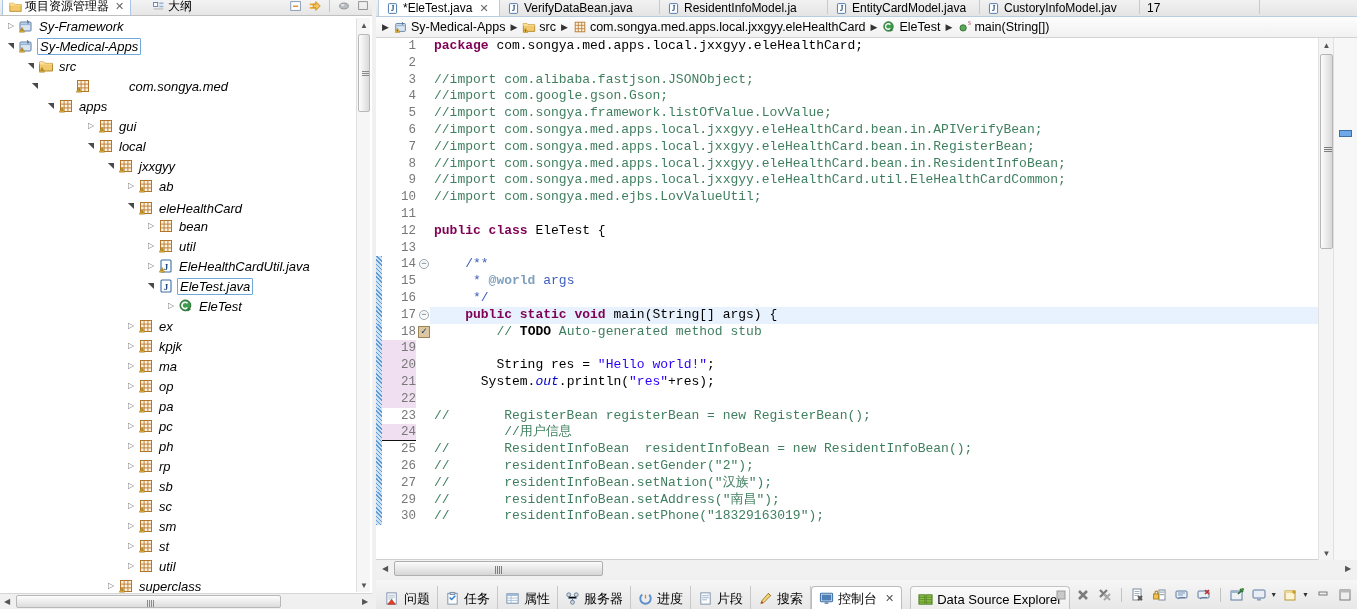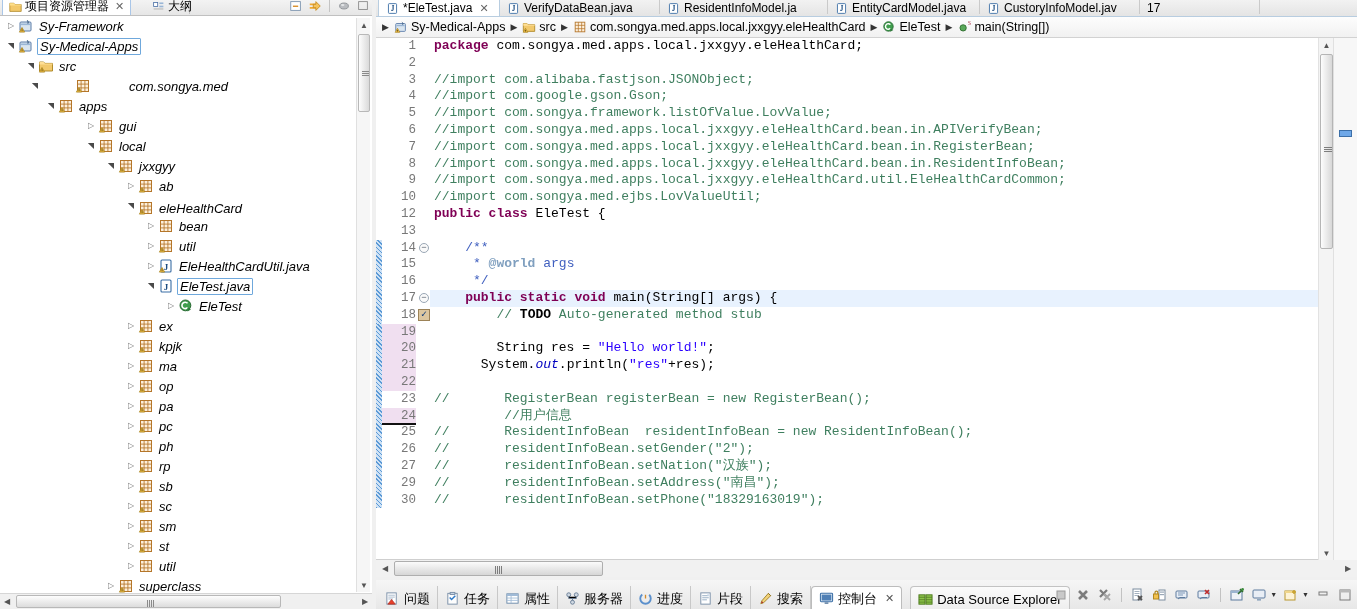--- a/index.html
+++ b/index.html
@@ -730,20 +730,21 @@
           <div class="cline"><span class="ln">1</span><span class="ctext"><span class="kw">package</span><span class="pln"> com.songya.med.apps.local.jxxgyy.eleHealthCard;</span></span></div>
           <div class="cline"><span class="ln">2</span><span class="ctext"></span></div>
           <div class="cline"><span class="ln">3</span><span class="ctext"><span class="cmt">//import com.alibaba.fastjson.JSONObject;</span></span></div>
           <div class="cline"><span class="ln">4</span><span class="ctext"><span class="cmt">//import com.google.gson.Gson;</span></span></div>
           <div class="cline"><span class="ln">5</span><span class="ctext"><span class="cmt">//import com.songya.framework.listOfValue.LovValue;</span></span></div>
           <div class="cline"><span class="ln">6</span><span class="ctext"><span class="cmt">//import com.songya.med.apps.local.jxxgyy.eleHealthCard.bean.in.APIVerifyBean;</span></span></div>
           <div class="cline"><span class="ln">7</span><span class="ctext"><span class="cmt">//import com.songya.med.apps.local.jxxgyy.eleHealthCard.bean.in.RegisterBean;</span></span></div>
           <div class="cline"><span class="ln">8</span><span class="ctext"><span class="cmt">//import com.songya.med.apps.local.jxxgyy.eleHealthCard.bean.in.ResidentInfoBean;</span></span></div>
           <div class="cline"><span class="ln">9</span><span class="ctext"><span class="cmt">//import com.songya.med.apps.local.jxxgyy.eleHealthCard.util.EleHealthCardCommon;</span></span></div>
           <div class="cline"><span class="ln">10</span><span class="ctext"><span class="cmt">//import com.songya.med.ejbs.LovValueUtil;</span></span></div>
+          <div class="cline"><span class="ln">11</span><span class="ctext"></span></div>
           <div class="cline"><span class="ln">12</span><span class="ctext"><span class="kw">public class</span><span class="pln"> EleTest {</span></span></div>
           <div class="cline"><span class="ln">13</span><span class="ctext"></span></div>
           <div class="cline"><div class="dbar"></div><span class="ln">14</span><span class="fold">−</span><span class="ctext"><span class="jdoc">    /**</span></span></div>
           <div class="cline"><div class="dbar"></div><span class="ln">15</span><span class="ctext"><span class="jdoc">     * </span><span class="jtag">@world</span><span class="jdoc"> args</span></span></div>
           <div class="cline"><div class="dbar"></div><span class="ln">16</span><span class="ctext"><span class="jdoc">     */</span></span></div>
           <div class="cline"><div class="hl-line"></div><div class="dbar"></div><span class="ln">17</span><span class="fold">−</span><span class="ctext"><span class="kw">    public static void</span><span class="pln"> main(String[] args) {</span></span></div>
           <div class="cline"><div class="dbar"></div><span class="ln">18</span><span class="bpmark">✓</span><span class="ctext"><span class="cmt">        // </span><span class="todo">TODO</span><span class="cmt"> Auto-generated method stub</span></span></div>
           <div class="cline"><div class="dbar"></div><span class="ln changed">19</span><span class="ctext"></span></div>
           <div class="cline"><div class="dbar"></div><span class="ln changed">20</span><span class="ctext"><span class="pln">        String res = </span><span class="str">"Hello world!"</span><span class="pln">;</span></span></div>
           <div class="cline"><div class="dbar"></div><span class="ln changed">21</span><span class="ctext"><span class="pln">      System.</span><span class="fld">out</span><span class="pln">.println(</span><span class="str">"res"</span><span class="pln">+res);</span></span></div>

